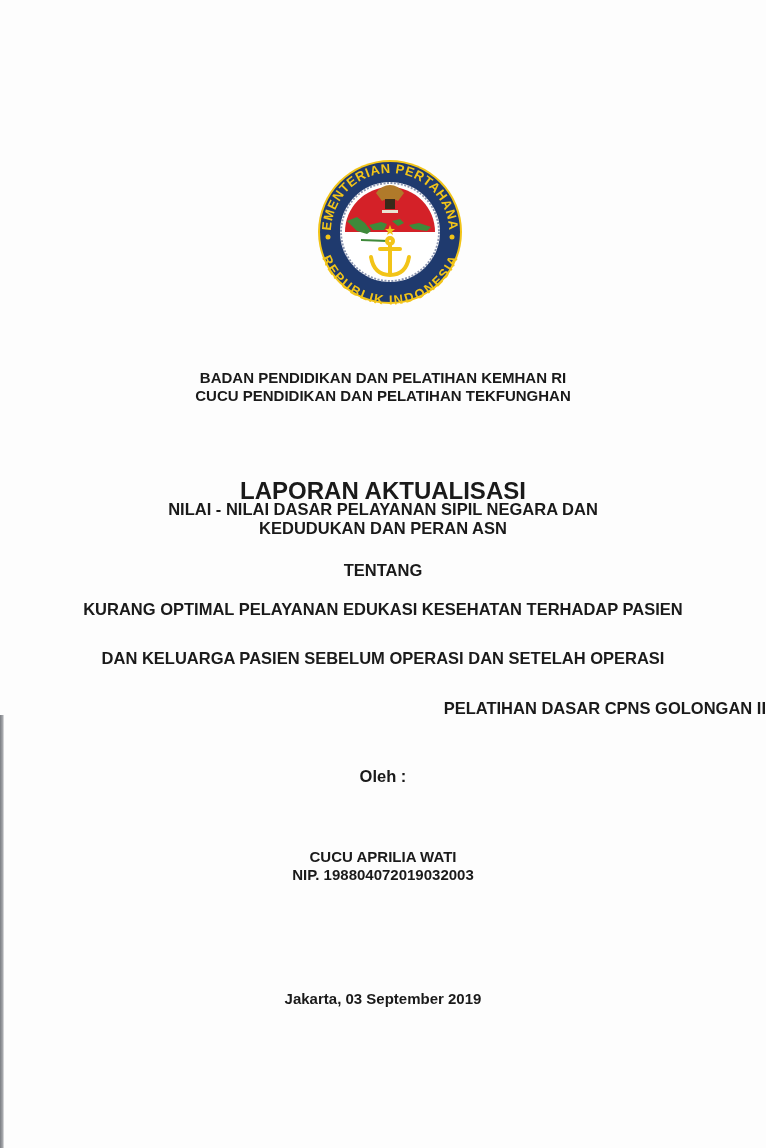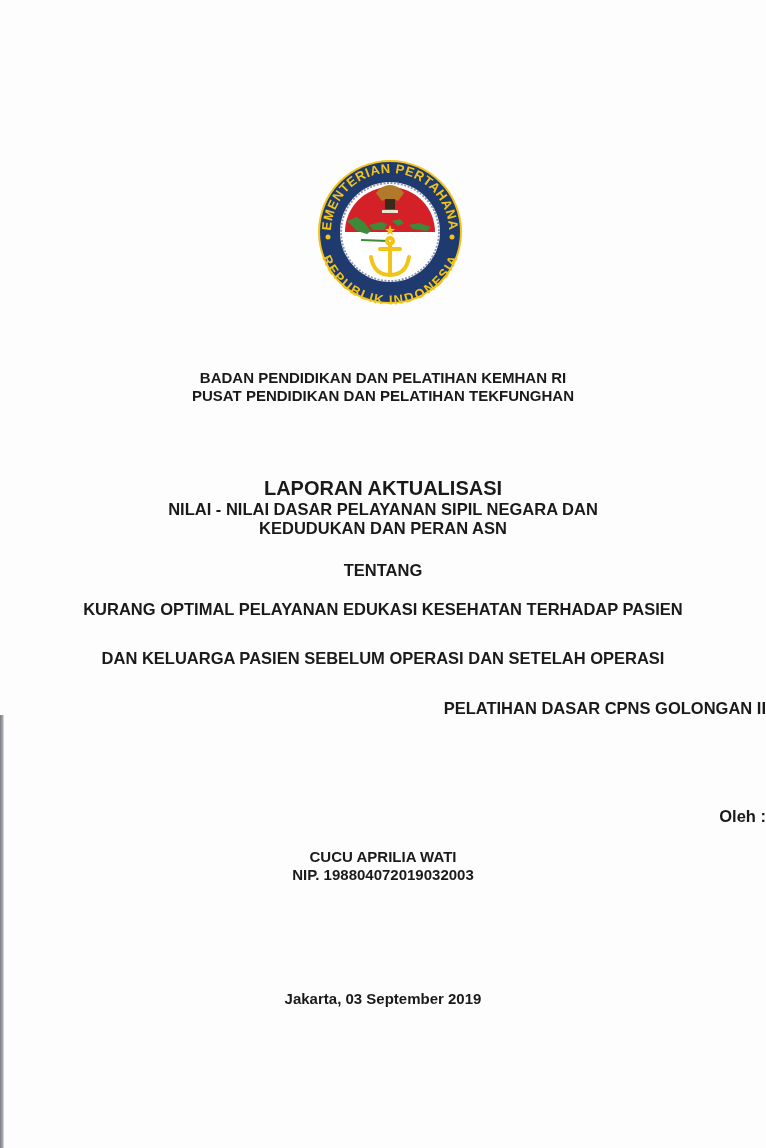--- a/index.html
+++ b/index.html
@@ -19,21 +19,21 @@
   .logo {
     position: absolute; left: 317px; top: 159px;
     width: 146px; height: 146px;
   }
   .line {
     position: absolute; left: 0; width: 766px;
     text-align: center; font-weight: bold; white-space: nowrap;
   }
   .f15 { font-size: 15px; }
   .f17 { font-size: 16.5px; }
-  .f20 { font-size: 20px; }
+  .f20 { font-size: 24px; }
 </style>
 </head>
 <body>
 
 <div class="scan-edge"></div>
 
 <svg class="logo" viewBox="0 0 146 146">
   <defs>
     <path id="topArc" d="M 14 73 A 59 59 0 0 1 132 73"></path>
     <path id="botArc" d="M 10 73 A 63 63 0 0 0 136 73"></path>
@@ -66,30 +66,30 @@
   <polygon points="73,66 74.5,70 78,70 75,72.5 76,76 73,74 70,76 71,72.5 68,70 71.5,70" fill="#f2c418"></polygon>
   <g fill="none" stroke="#f2c418" stroke-width="4" stroke-linecap="round">
     <circle cx="73" cy="82" r="3"></circle>
     <line x1="73" y1="85" x2="73" y2="114"></line>
     <line x1="63" y1="90" x2="83" y2="90"></line>
     <path d="M54 98 q3 18 19 18 q16 0 19 -18"></path>
   </g>
 </svg>
 
 <div class="line f15" style="top:369px;">BADAN PENDIDIKAN DAN PELATIHAN KEMHAN RI</div>
-<div class="line f15" style="top:387px;">PUSAT PENDIDIKAN DAN PELATIHAN TEKFUNGHAN</div>
+<div class="line f15" style="top:387px;">CUCU PENDIDIKAN DAN PELATIHAN TEKFUNGHAN</div>
 
 <div class="line f20" style="top:477px;">LAPORAN AKTUALISASI</div>
 <div class="line f17" style="top:500px;">NILAI - NILAI DASAR PELAYANAN SIPIL NEGARA DAN</div>
 <div class="line f17" style="top:519px;">KEDUDUKAN DAN PERAN ASN</div>
 
 <div class="line f17" style="top:561px;">TENTANG</div>
 
 <div class="line f17" style="top:600px;">KURANG OPTIMAL PELAYANAN EDUKASI KESEHATAN TERHADAP PASIEN</div>
 <div class="line f17" style="top:618px;margin-top:31px;">DAN KELUARGA PASIEN SEBELUM OPERASI DAN SETELAH OPERASI</div>
 
 <div class="line f17" style="top:699px;text-align:right;">PELATIHAN DASAR CPNS GOLONGAN II</div>
 
-<div class="line f17" style="top:807px;text-align:right;">Oleh :</div>
+<div class="line f17" style="top:767px;">Oleh :</div>
 <div class="line f15" style="top:848px;">CUCU APRILIA WATI</div>
 <div class="line f15" style="top:866px;">NIP. 198804072019032003</div>
 
 <div class="line f15" style="top:990px;text-align:center;">Jakarta, 03 September 2019</div>
 
 </body></html>

